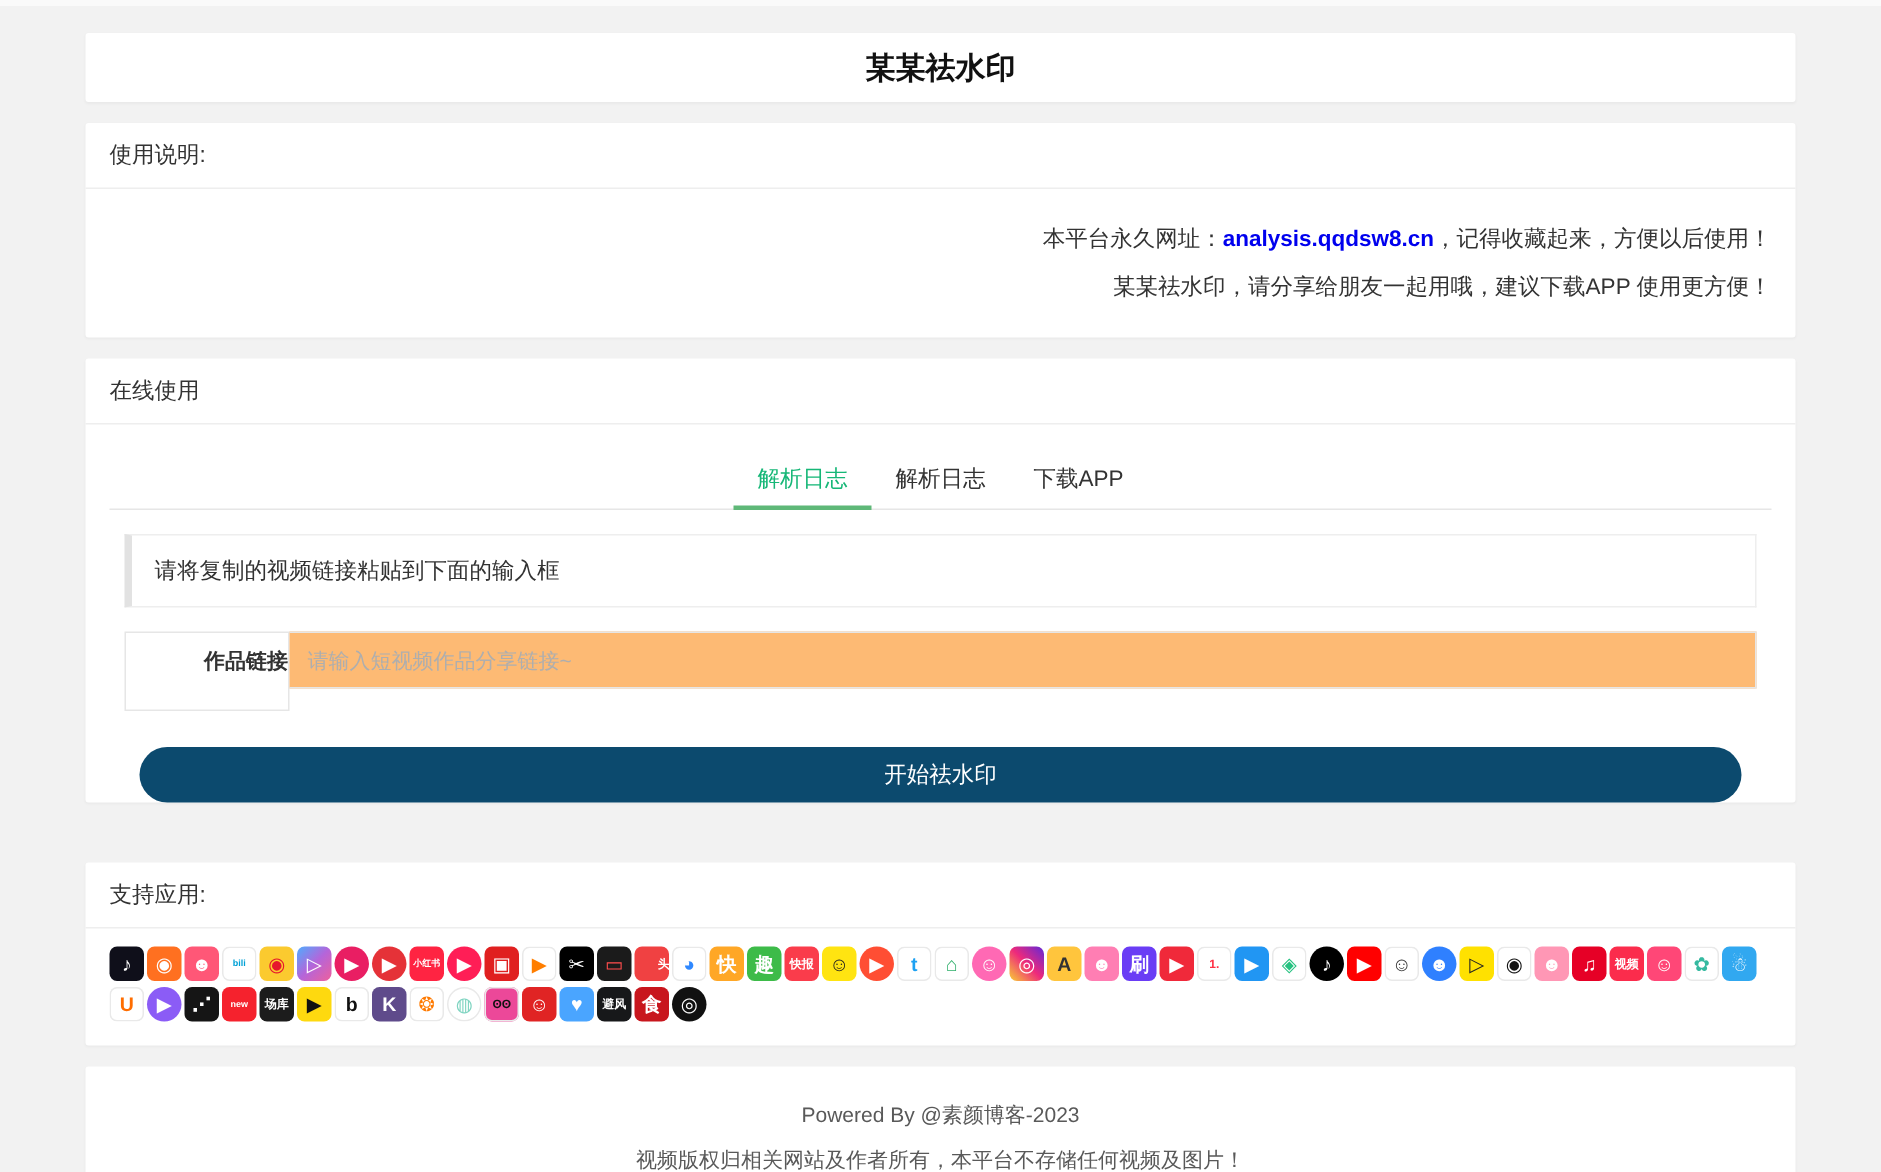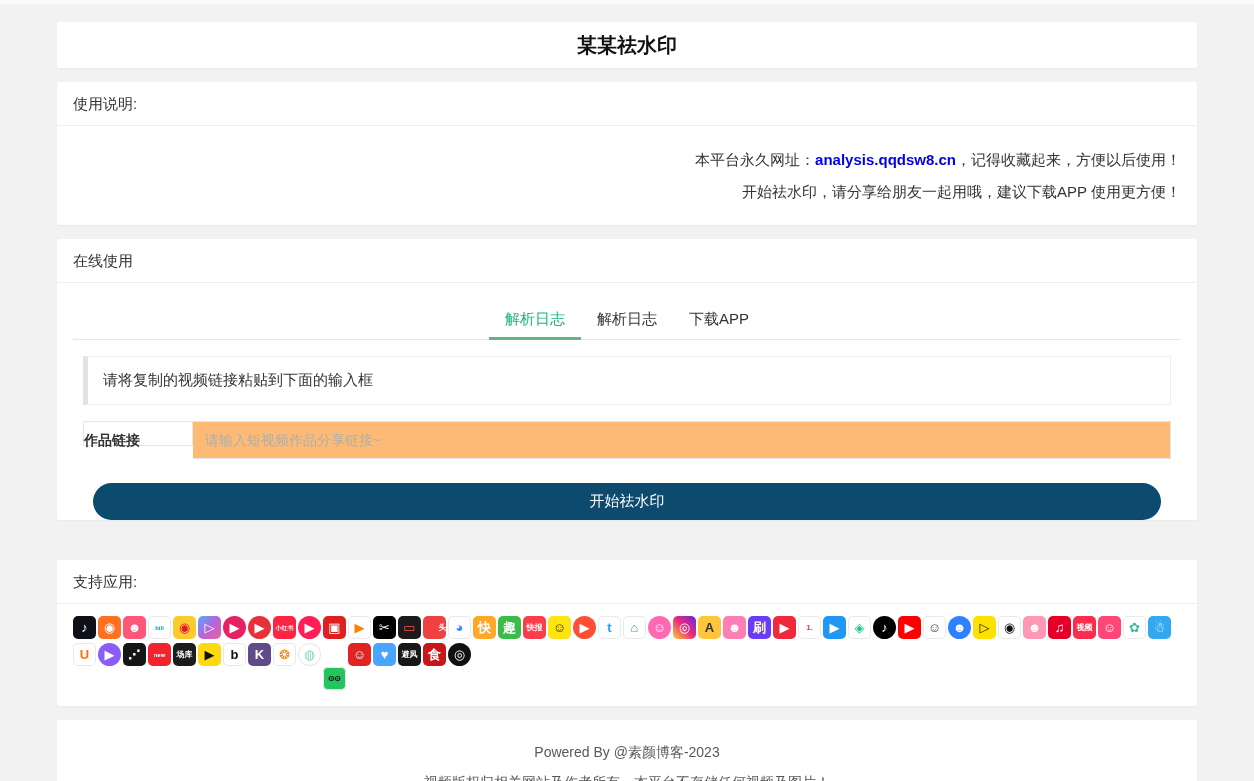--- a/index.html
+++ b/index.html
@@ -12,21 +12,21 @@
   .card-body{padding:15px 16px;font-size:15px;color:#333;}
   .inst-line{margin:5px 0;line-height:27px;text-align:right;}
   .site-link{color:#0000EE;font-weight:700;text-decoration:none;cursor:pointer;}
   .tabs{border-bottom:1px solid #e6e6e6;margin:2px 0 16px;}
   .tabs ul{list-style:none;margin:0;padding:0;display:flex;justify-content:center;}
   .tabs li{padding:10px 16px;font-size:15px;color:#333;cursor:pointer;position:relative;}
   .tabs li.active{color:#16b777;}
   .tabs li.active::after{content:"";position:absolute;left:0;right:0;bottom:-1px;height:3px;background:#5FB878;}
   .quote{margin:14px 10px 16px;padding:14px 15px;border:1px solid #eee;border-left:5px solid #e2e2e2;background:#fff;font-size:15px;color:#333;}
   .form-row{display:flex;margin:0 10px 20px;}
-  .form-row label{width:110px;box-sizing:border-box;height:25px;line-height:36px;text-align:left;border:1px solid #e6e6e6;font-weight:700;font-size:14px;color:#333;background:#fff;}
+  .form-row label{width:110px;box-sizing:border-box;height:53px;line-height:36px;text-align:right;border:1px solid #e6e6e6;font-weight:700;font-size:14px;color:#333;background:#fff;}
   .form-row input{flex:1;height:38px;box-sizing:border-box;border:1px solid #e6e6e6;border-left:none;padding:0 12px;font-size:14px;color:#333;outline:none;background:#fdba74;}
   .form-row input::placeholder{color:#aeaeae;}
   .submit{display:block;width:calc(100% - 40px);margin:24px 20px 40px;height:37px;border:none;border-radius:100px;background:#0c4a6e;color:#fff;font-size:15px;cursor:pointer;}
   .apps-body{padding:12px 16px 12px;}
   .app-row{display:flex;gap:2px;margin-bottom:4px;}
   .app{width:23px;height:23px;border-radius:5px;display:inline-flex;align-items:center;justify-content:center;flex:0 0 auto;overflow:hidden;}
   .app.round{border-radius:50%;}
   .app.brd{box-shadow:inset 0 0 0 1px #e9e9e9;}
   .app i{font-style:normal;font-weight:700;line-height:1;white-space:nowrap;}
   .footer-card{padding:14px 16px;text-align:center;}
@@ -39,21 +39,21 @@
 <div class="wrap">
 
   <div class="card title-card">
     <h1 class="page-title">某某祛水印</h1>
   </div>
 
   <div class="card">
     <div class="card-header">使用说明:</div>
     <div class="card-body">
       <p class="inst-line"><span>本平台永久网址：</span><a class="site-link">analysis.qqdsw8.cn</a><span>，记得收藏起来，方便以后使用！</span></p>
-      <p class="inst-line">开始祛水印，请分享给朋友一起用哦，建议下载APP 使用更方便！</p>
+      <p class="inst-line">某某祛水印，请分享给朋友一起用哦，建议下载APP 使用更方便！</p>
     </div>
   </div>
 
   <div class="card">
     <div class="card-header">在线使用</div>
     <div class="card-body" style="padding-bottom:0;">
       <div class="tabs">
         <ul>
           <li class="active">解析日志</li>
           <li>解析日志</li>
@@ -230,21 +230,21 @@
           </span>
           <span class="app" style="background: rgb(95, 75, 139);">
             <i style="color: rgb(255, 255, 255); font-size: 13px;">K</i>
           </span>
           <span class="app brd" style="background: rgb(255, 255, 255);">
             <i style="color: rgb(255, 122, 0); font-size: 13px;">❂</i>
           </span>
           <span class="app round brd" style="background: rgb(255, 255, 255);">
             <i style="color: rgb(127, 212, 193); font-size: 13px;">◍</i>
           </span>
-          <span class="app brd" style="background: #22c55e; margin-top: 24px;">
+          <span class="app brd" style="background: #ec4899;">
             <i style="color: rgb(17, 17, 17); font-size: 8px;">ʘʘ</i>
           </span>
           <span class="app" style="background: rgb(224, 36, 36);">
             <i style="color: rgb(255, 255, 255); font-size: 13px;">☺</i>
           </span>
           <span class="app" style="background: rgb(74, 165, 255);">
             <i style="color: rgb(255, 255, 255); font-size: 13px;">♥</i>
           </span>
           <span class="app" style="background: rgb(23, 24, 26);">
             <i style="color: rgb(255, 255, 255); font-size: 8px;">避风</i>

